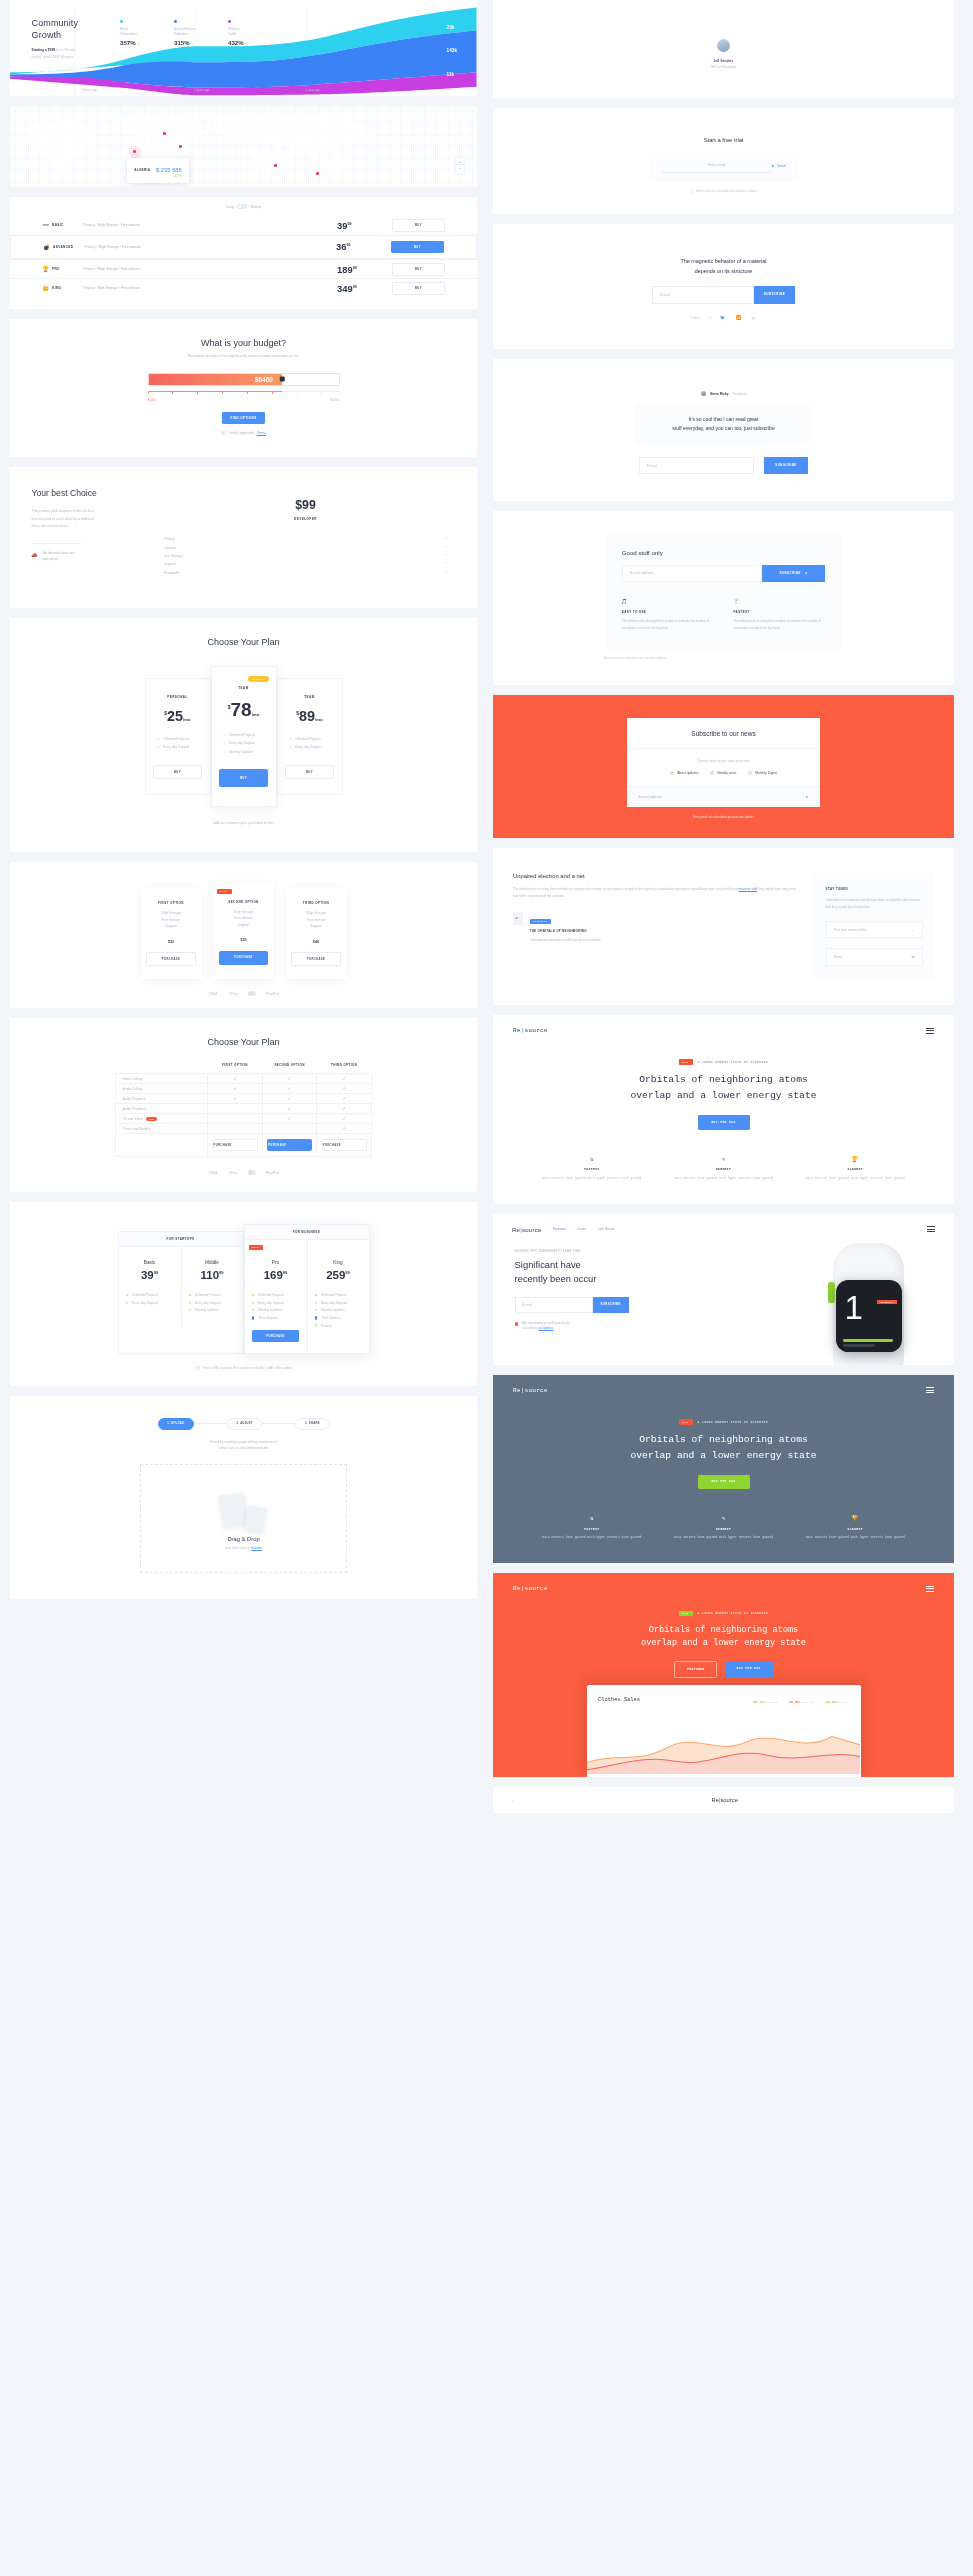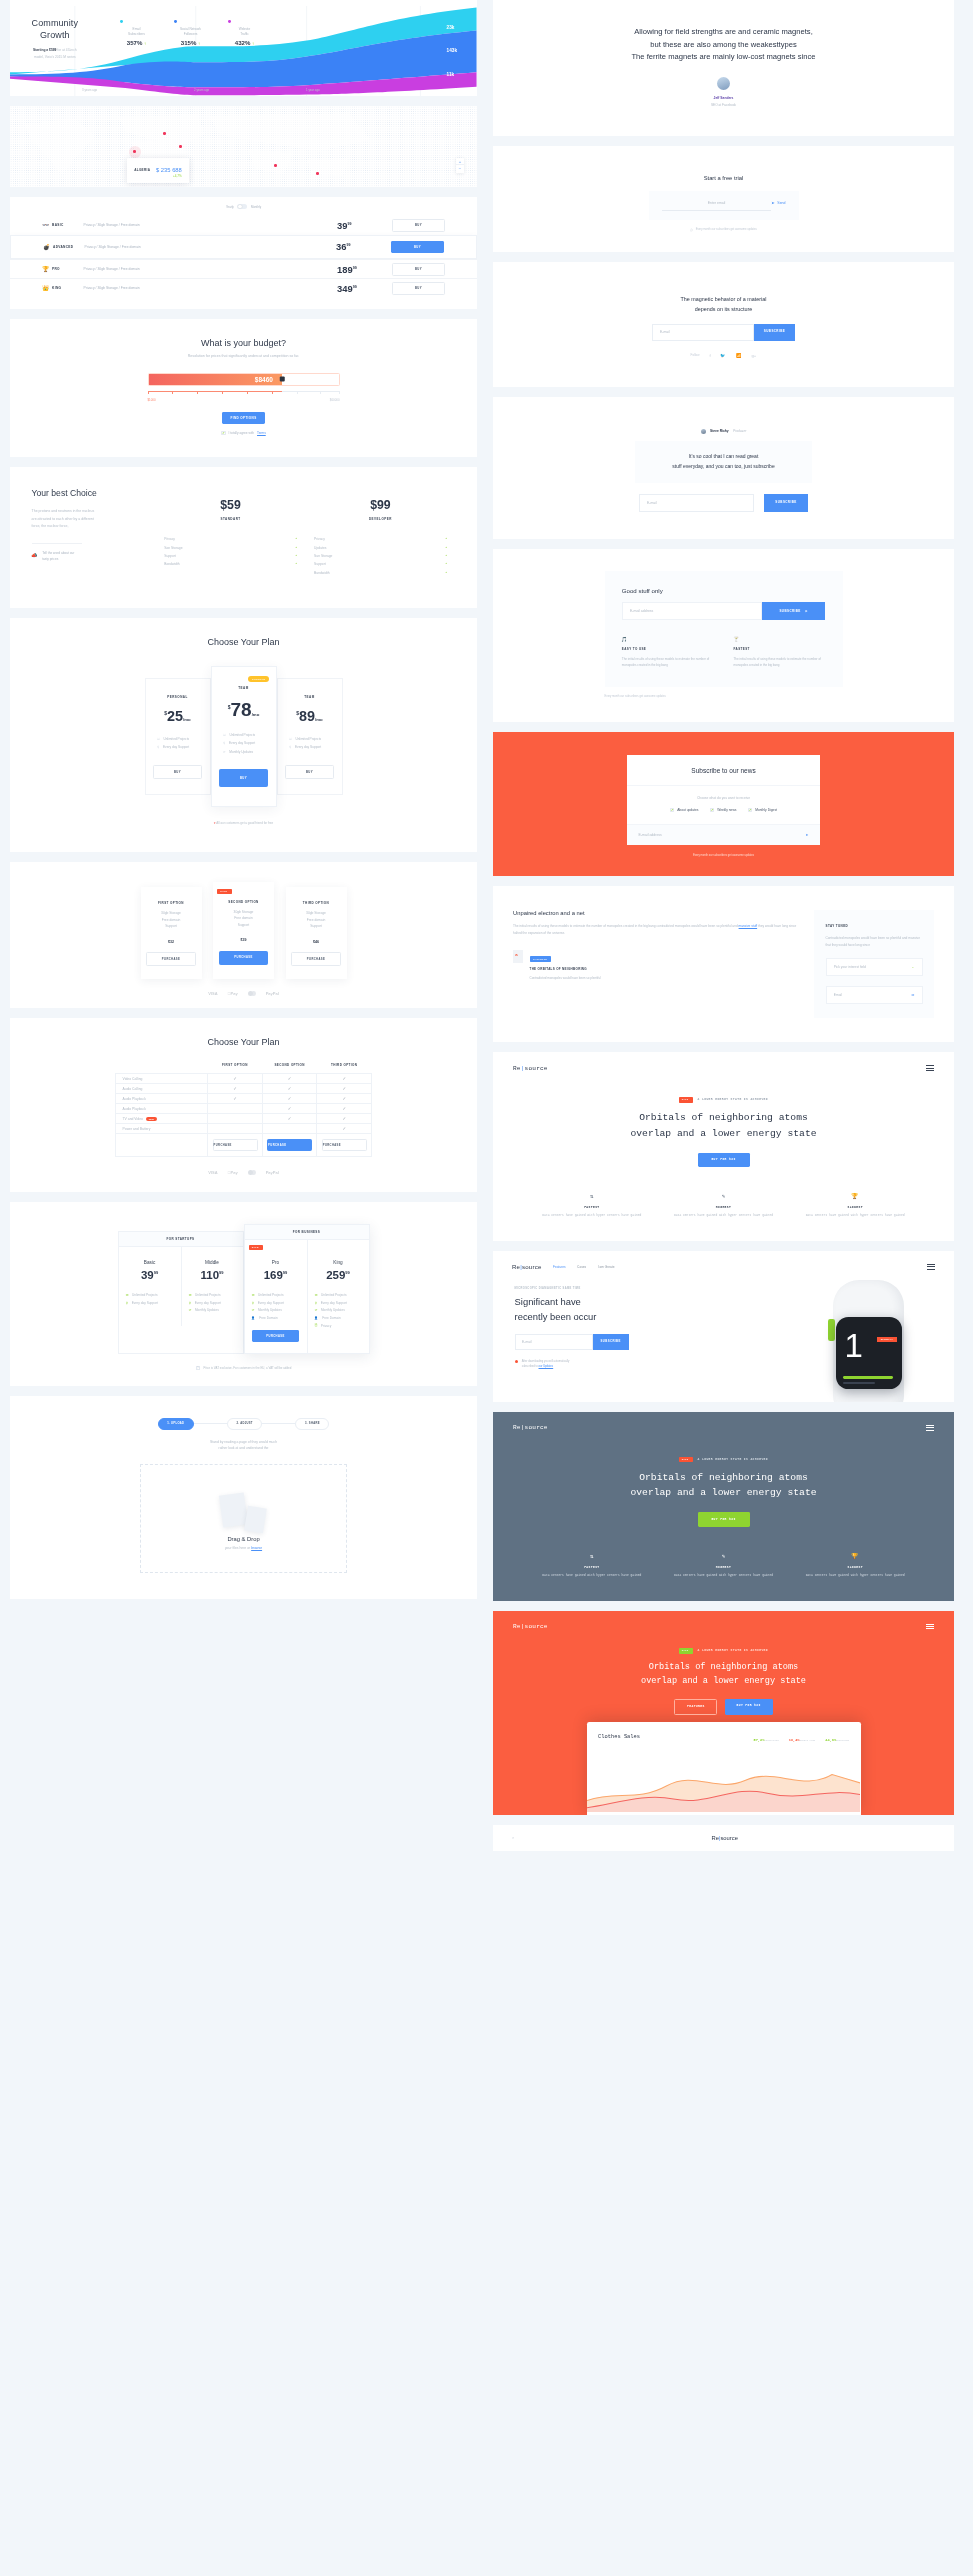--- a/index.html
+++ b/index.html
@@ -10,21 +10,21 @@
     color:#2f3a4a;
     -webkit-font-smoothing:antialiased;
   }
   .page { width:973px; display:flex; gap:16px; padding:0 10px 14.4px 10px; align-items:flex-start; }
   .col { width:467px; display:flex; flex-direction:column; gap:10px; }
   .col-right { width:461px; }
   .card { background:#fff; width:100%; position:relative; overflow:hidden; }
 
   
   .cg { height:96px; padding:17.3px 0 0 0; }
-  .cg-inner { display:flex; padding:0 21.6px; position:relative; z-index:3;text-align:center; }
+  .cg-inner { display:flex; padding:0 21.6px; position:relative; z-index:3; }
   .cg-title { font-size:9px; font-weight:400; line-height:1.35; color:#303a4b; letter-spacing:0.1px;}
   .cg-sub { font-size:3.3px; line-height:1.9; color:#b6bfc9; margin-top:5.8px; max-width:63px;}
   .cg-sub b { color:#3a4454; }
   .cg-stats { display:flex; gap:21px; margin-left:42px; margin-top:2.9px; }
   .cg-stat { width:33px; }
   .dot { width:2.9px; height:2.9px; border-radius:50%; display:block; margin-bottom:3.6px;}
   .cg-label { font-size:3.2px; line-height:1.55; color:#aeb7c2; }
   .cg-pct { font-size:6.1px; font-weight:bold; color:#2c3648; margin-top:2.9px; }
   .cg-pct i { color:#96d72c; font-style:normal; font-size:4.3px; }
   .cg-chart { position:absolute; left:0; right:0; bottom:0; height:90px; }
@@ -523,38 +523,20 @@
         <h2>Your best Choice</h2>
         <p>The protons and neutrons in the nucleus are attracted to each other by a different force, the nuclear force,</p>
         <div class="best-hr"></div>
         <div class="best-note">
           <span style="font-size:5px">📣</span>
           <span><span>Tell the word about our</span><br><span>tasty prices</span></span>
         </div>
       </div>
       <div class="plans">
         <div class="plan">
-          <div class="amt">$59</div>
-          <div class="tier">STANDART</div>
-          <ul>
-            <li>
-                <span>Privacy</span>
-              </li>
-            <li>
-                <span>San Storage</span>
-              </li>
-            <li>
-                <span>Support</span>
-              </li>
-            <li>
-                <span>Bandwidth</span>
-              </li>
-          </ul>
-        </div>
-        <div class="plan">
           <div class="amt">$99</div>
           <div class="tier">DEVELOPER</div>
           <ul>
             <li>
                 <span>Privacy</span>
               </li>
             <li>
                 <span>Updates</span>
               </li>
             <li>
@@ -868,25 +850,20 @@
           <span>your files here or</span> <a href="#">browse</a>
         </div>
       </div>
     </div>
 
   </div>
 
   <div class="col col-right">
 
     <div class="card quote">
-      <h2>
-        <span>Allowing for field strengths are and ceramic magnets,</span><br>
-        <span>but these are also among the weakesttypes</span><br>
-        <span>The ferrite magnets are mainly low-cost magnets since</span>
-      </h2>
       <div class="avatar"></div>
       <div class="qname">Jeff Sanders</div>
       <div class="qrole">SEO at Facebook</div>
     </div>
 
     <div class="card trial">
       <h3>Start a free trial</h3>
       <div class="trial-box">
         <span class="trial-in">Enter  email</span>
         <span class="trial-send">

